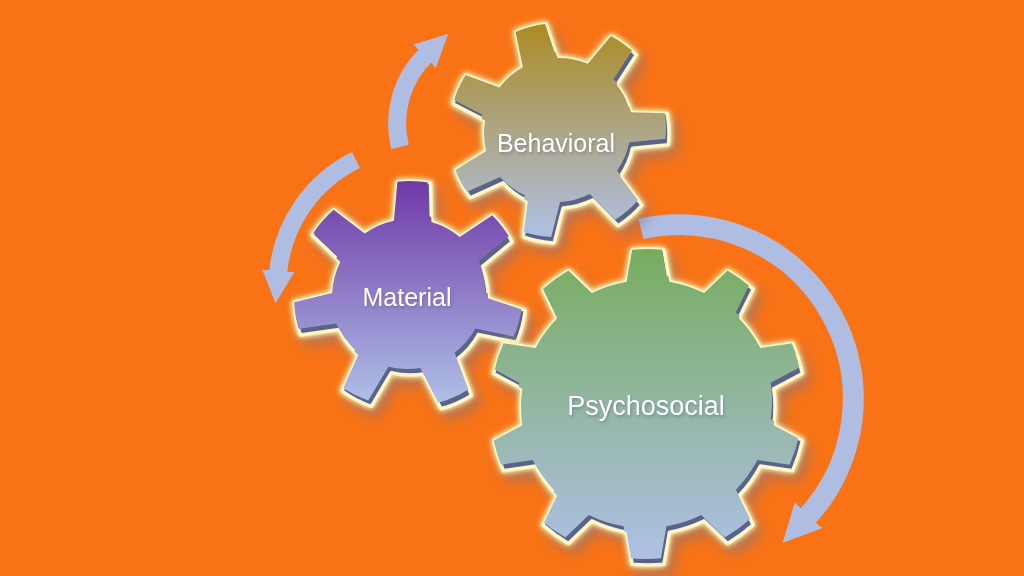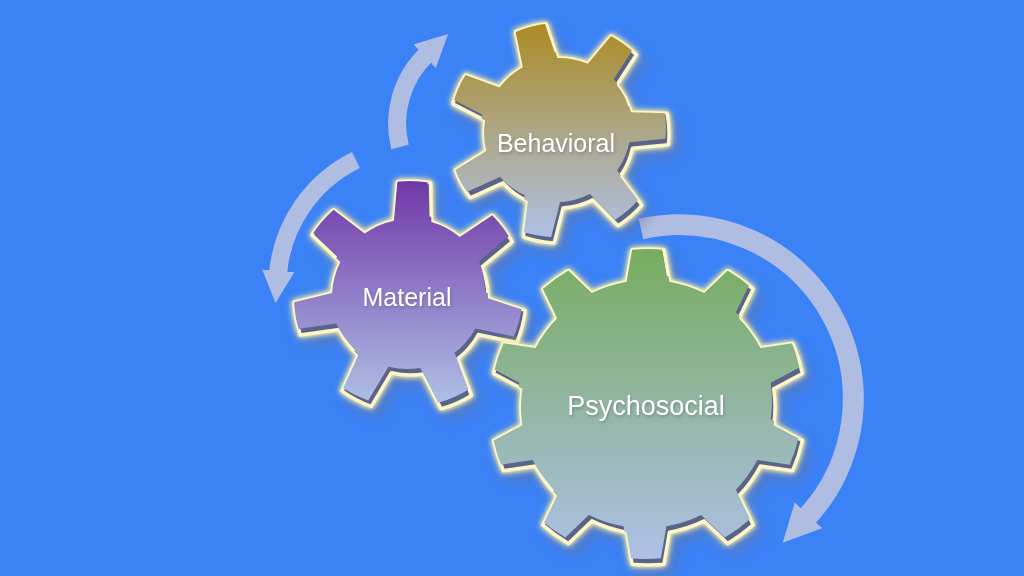--- a/index.html
+++ b/index.html
@@ -8,21 +8,21 @@
     width: 1024px;
     height: 576px;
     background: #ffffff;
     overflow: hidden;
     font-family: "Liberation Sans", sans-serif;
   }
   .stage {
     position: relative;
     width: 1024px;
     height: 576px;
-    background: #3b82f6;
+    background: #f97316;
   }
   svg { display: block; }
 
   
   .arrow {
     fill: none;
     stroke-width: 18;
     stroke-linecap: butt;
   }
   .arrow-wide { stroke-width: 21; }

